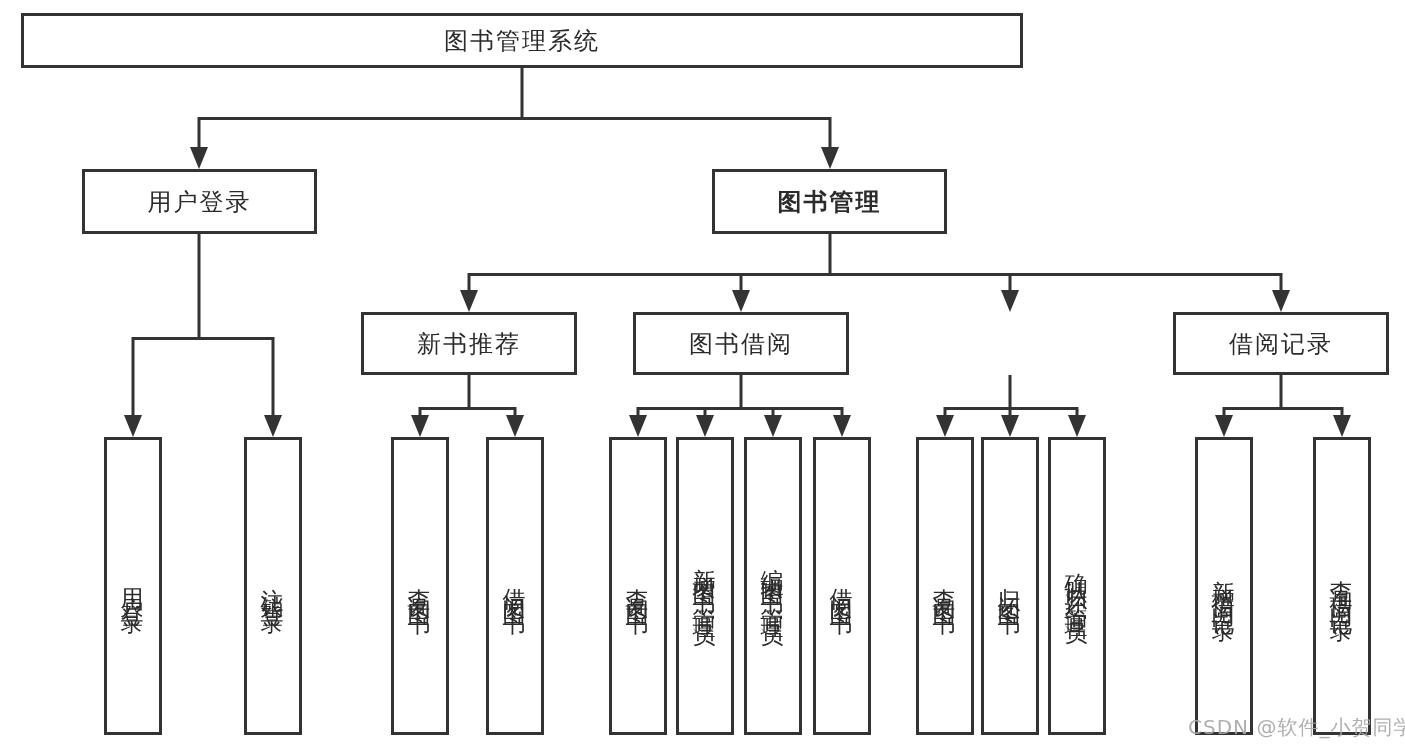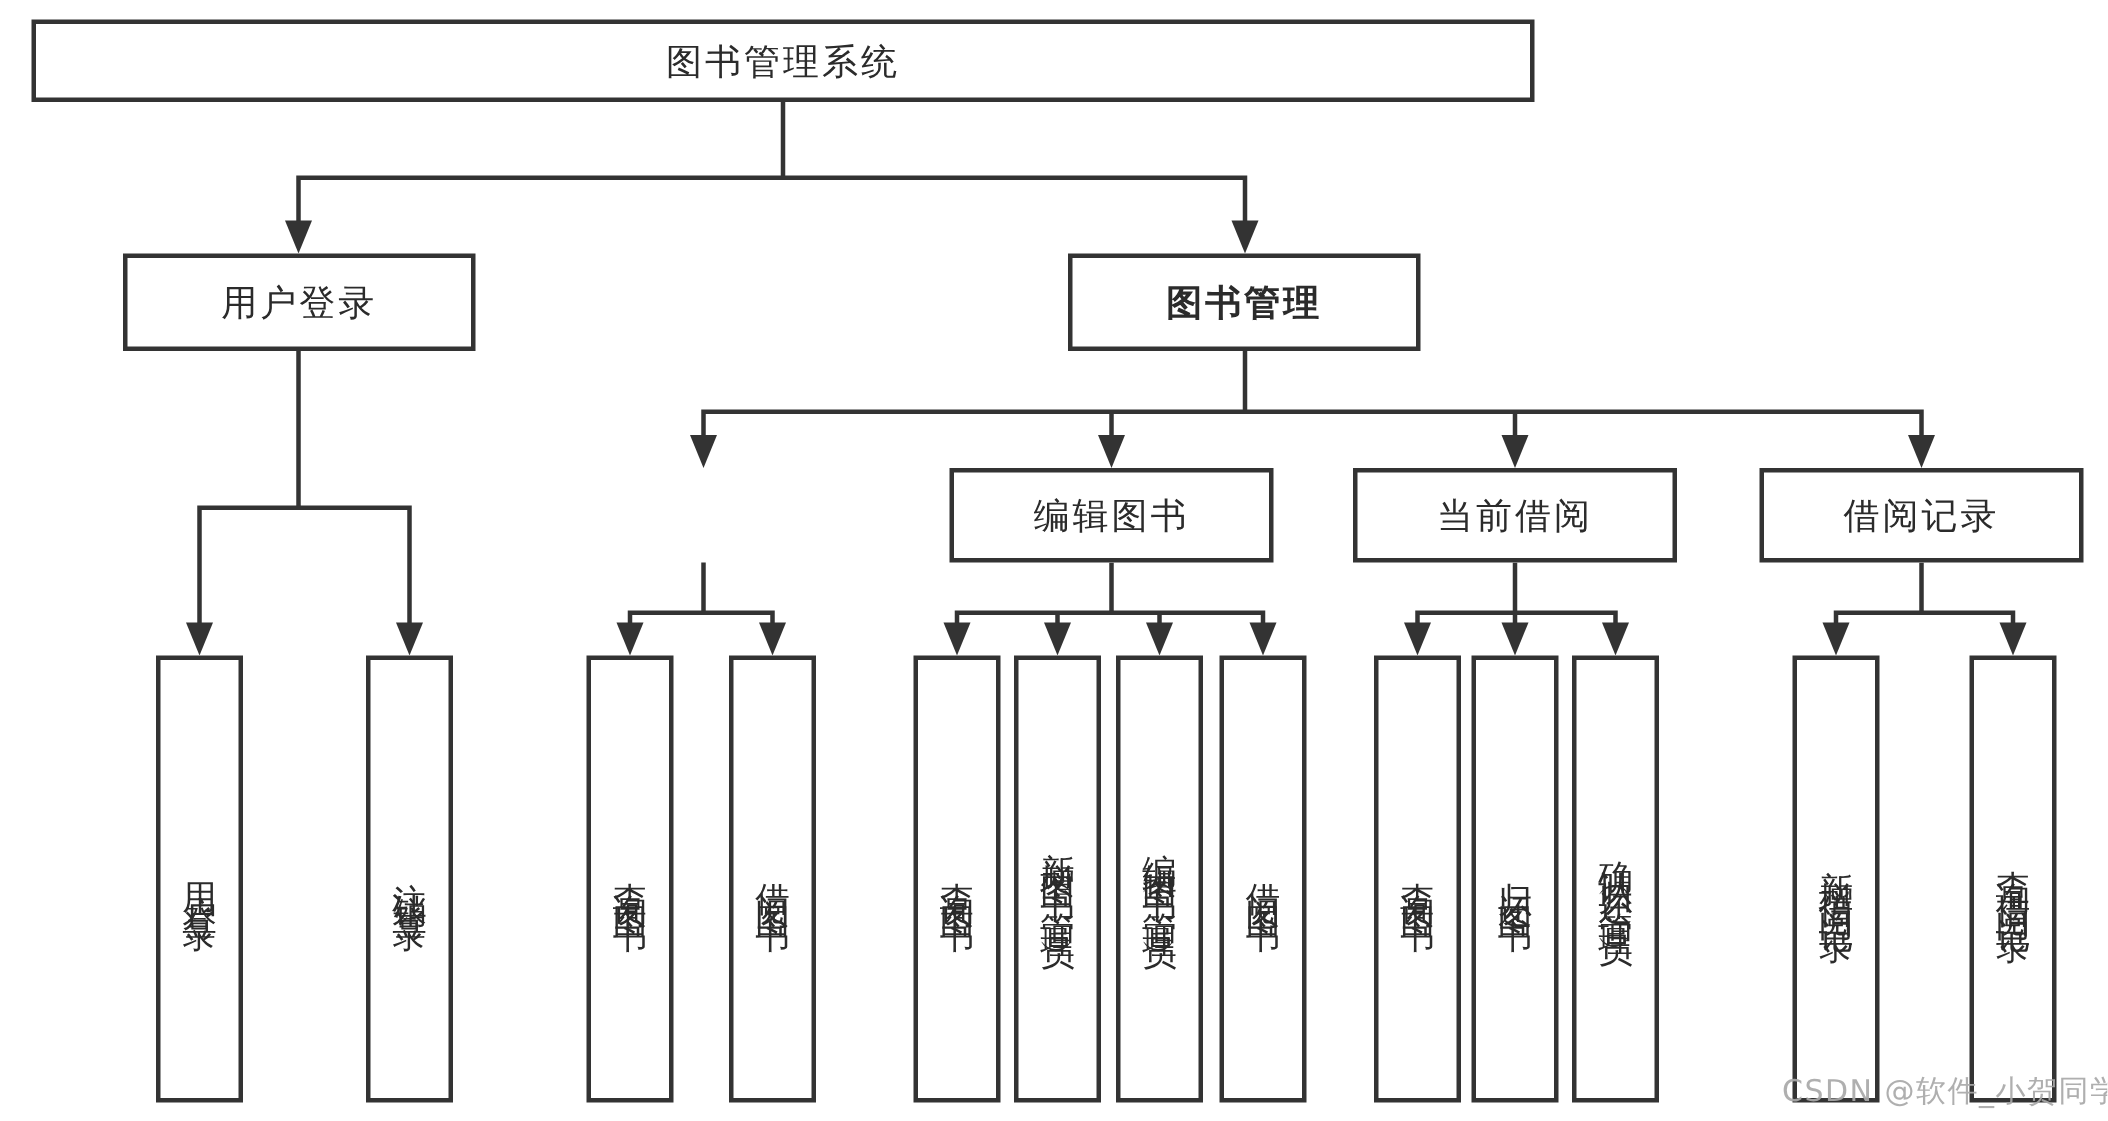--- a/index.html
+++ b/index.html
@@ -148,25 +148,25 @@
     <span>图书管理系统</span>
   </div>
 
   <div class="node" id="n-user-login">
     <span>用户登录</span>
   </div>
   <div class="node" id="n-book-mgmt">
     <span>图书管理</span>
   </div>
 
+  <div class="node" id="n-new-book-rec">
+    <span>新书推荐</span>
+  </div>
   <div class="node" id="n-book-borrow">
-    <span>编辑图书</span>
-  </div>
-  <div class="node" id="n-current-borrow">
-    <span>当前借阅</span>
+    <span>图书借阅</span>
   </div>
   <div class="node" id="n-borrow-records">
     <span>借阅记录</span>
   </div>
 
   <div class="node vertical" id="n-v-user-login">
     <span>用户登录</span>
   </div>
   <div class="node vertical" id="n-v-logout">
     <span>注销登录</span>

